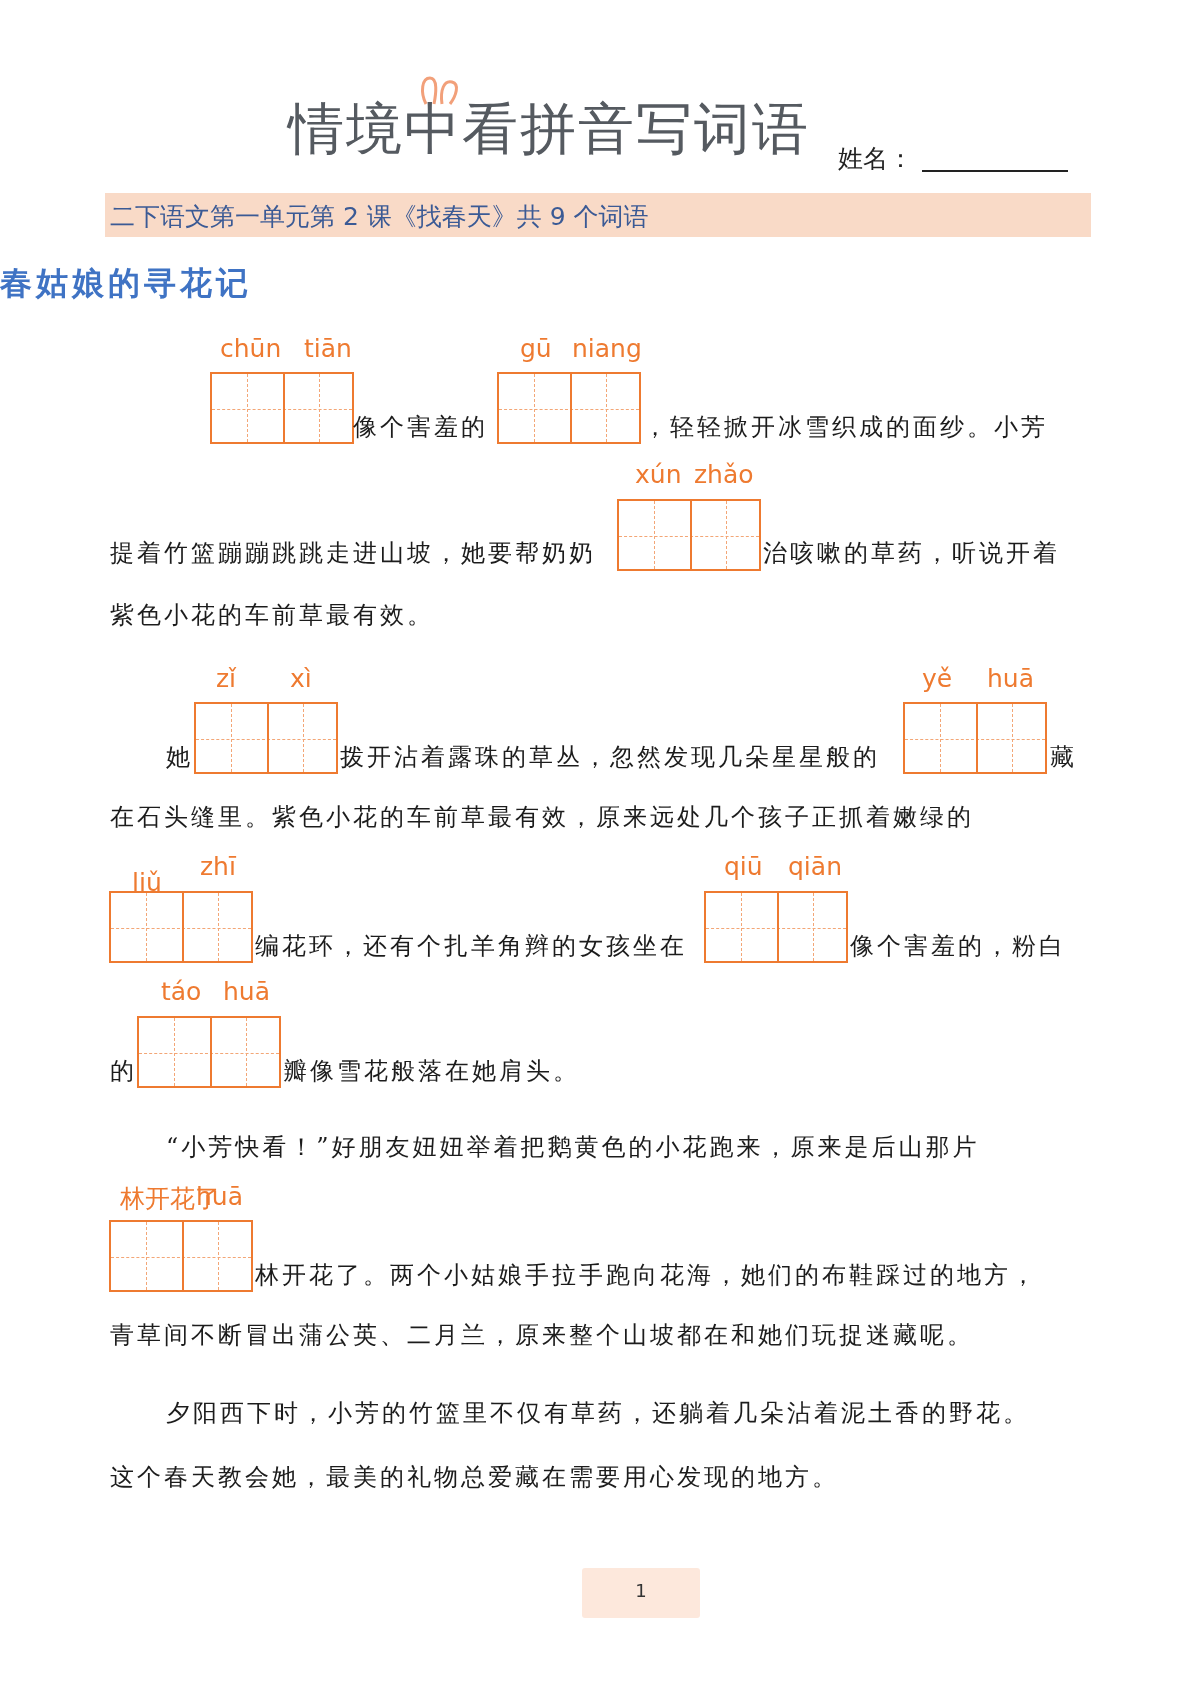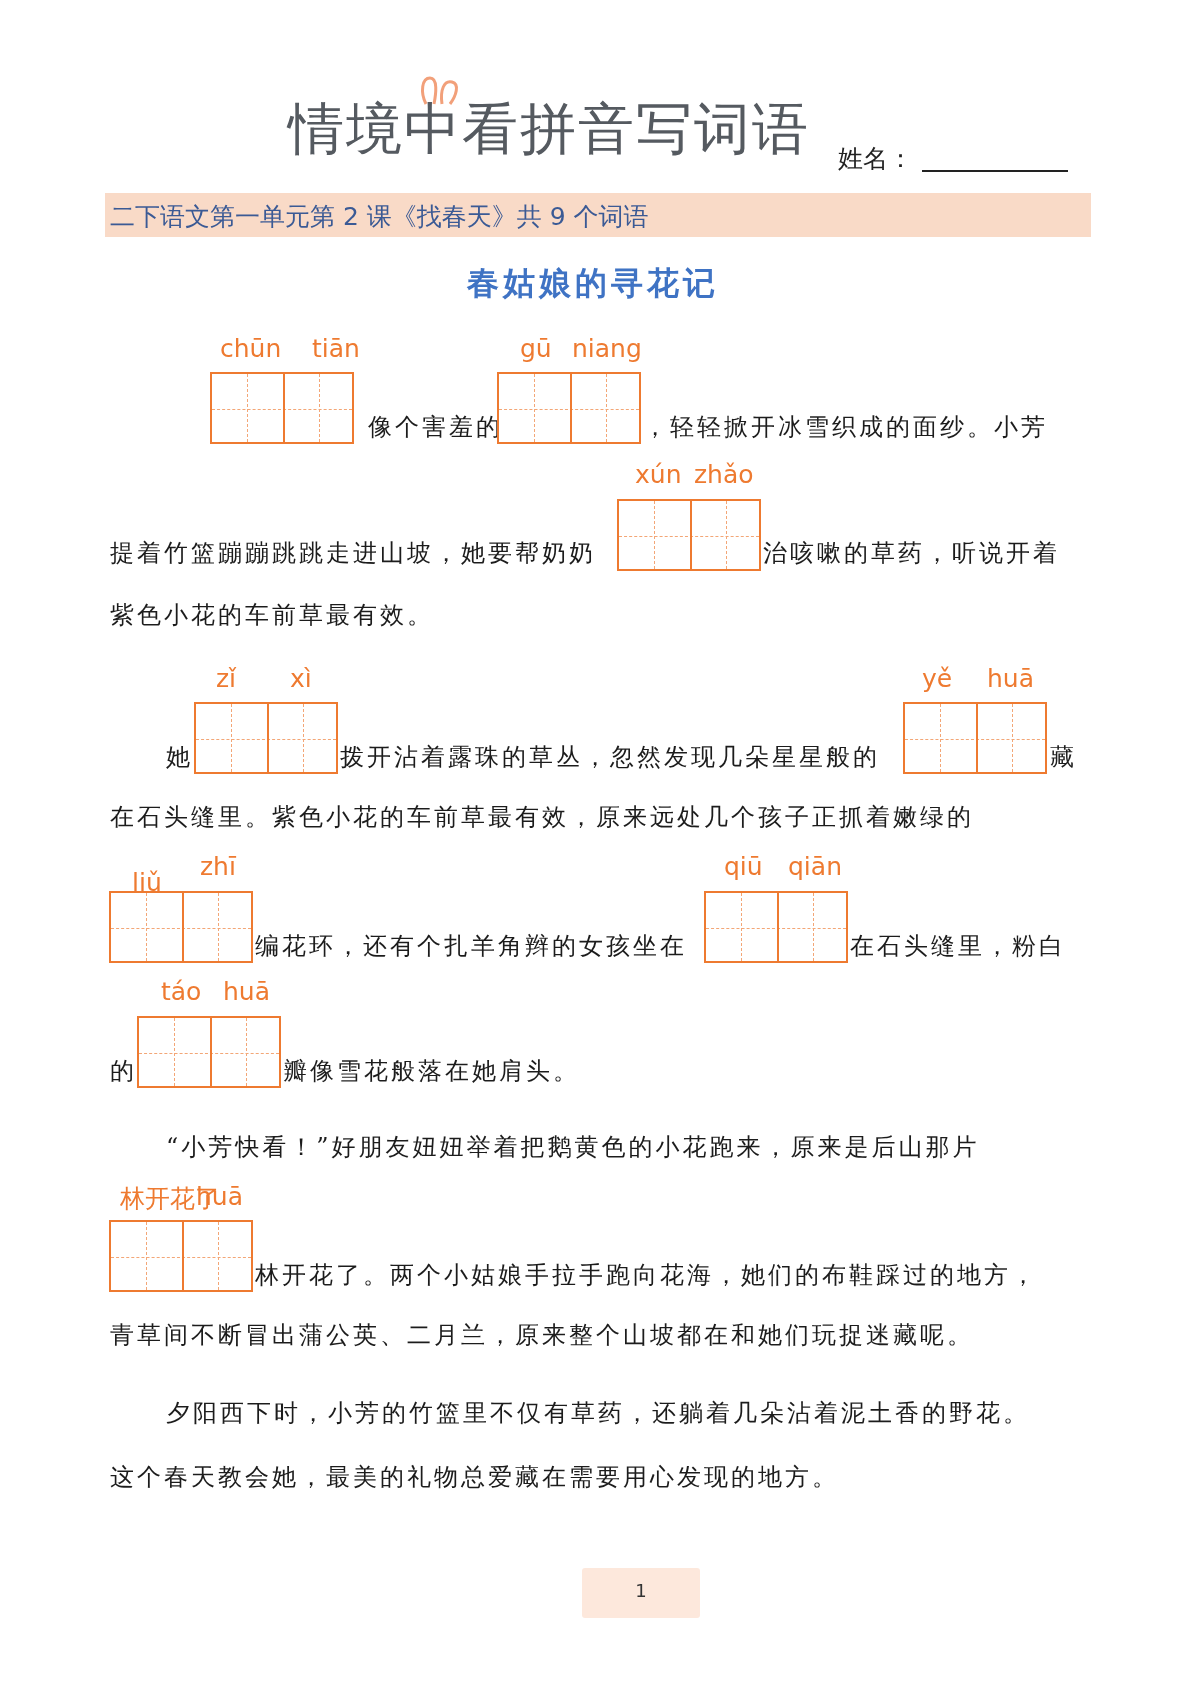--- a/index.html
+++ b/index.html
@@ -7,21 +7,21 @@
          font-family:"DejaVu Serif", "Liberation Serif", serif; color:#222; }
   .abs { position:absolute; }
   .logo-title { left:288px; top:92px; font-family:"DejaVu Sans", "Liberation Sans", sans-serif;
          font-size:56px; font-weight:300; color:#555a60; letter-spacing:2px; white-space:nowrap; }
   .logo-ears { left:418px; top:74px; width:44px; height:34px; }
   .name-label { left:838px; top:142px; font-size:25px; color:#222; white-space:nowrap;text-align:center; }
   .name-line { left:922px; top:170px; width:146px; height:0; border-bottom:2px solid #222; }
   .banner { left:105px; top:193px; width:986px; height:44px; background:#f9dac7; }
   .banner-text { left:110px; top:200px; font-family:"DejaVu Sans", "Liberation Sans", sans-serif;
          font-size:25px; color:#3b5a95; white-space:nowrap;text-align:center; }
-  .story-title { left:0; width:1186px; top:262px; text-align:center; font-size:32px; font-weight:bold;
+  .story-title { left:0; width:1186px; top:262px; font-size:32px; font-weight:bold;
          color:#3f73c4; letter-spacing:4px; }
   .text { font-size:24px; color:#1c1c1c; white-space:nowrap; letter-spacing:3px; line-height:30px; }
   .pinyin { font-family:"DejaVu Sans", "Liberation Sans", sans-serif; font-size:25px; color:#ee7a30;
          white-space:nowrap; }
   .grid { width:144px; height:72px; border:2px solid #ee7a30; box-sizing:border-box; background:#fff; }
   .grid .mid { position:absolute; left:71px; top:0; width:0; height:100%; border-left:2px solid #ee7a30; }
   .grid .h { position:absolute; left:0; top:35px; width:100%; border-top:1.5px dashed #f3a676; }
   .grid .v1 { position:absolute; left:35px; top:0; height:100%; border-left:1.5px dashed #f3a676; }
   .grid .v2 { position:absolute; left:107px; top:0; height:100%; border-left:1.5px dashed #f3a676; }
   .page-num-box { left:582px; top:1568px; width:118px; height:50px; background:#fde8dc; border-radius:3px; }
@@ -38,29 +38,29 @@
 <div class="abs logo-title">情境中看拼音写词语</div>
 <div class="abs name-label">姓名：</div>
 <div class="abs name-line"></div>
 
 <div class="abs banner"></div>
 <div class="abs banner-text">二下语文第一单元第 2 课《找春天》共 9 个词语</div>
 
 <div class="abs story-title">春姑娘的寻花记</div>
 
 <div class="abs pinyin" style="left:220px; top:334px;">chūn</div>
-<div class="abs pinyin" style="left:312px; top:334px;">tiān</div>
+<div class="abs pinyin" style="left:304px; top:334px;">tiān</div>
 <div class="abs grid" style="left:210px; top:372px;">
     <div class="h"></div>
     <div class="v1"></div>
     <div class="v2"></div>
     <div class="mid"></div>
   </div>
 
-<div class="abs text" style="left:368px; top:412px;">像个害羞的</div>
+<div class="abs text" style="left:353px; top:412px;">像个害羞的</div>
 
 <div class="abs pinyin" style="left:520px; top:334px;">gū</div>
 <div class="abs pinyin" style="left:572px; top:334px;">niang</div>
 <div class="abs grid" style="left:497px; top:372px;">
     <div class="h"></div>
     <div class="v1"></div>
     <div class="v2"></div>
     <div class="mid"></div>
   </div>
 
@@ -113,21 +113,21 @@
 <div class="abs text" style="left:255px; top:931px;">编花环，还有个扎羊角辫的女孩坐在</div>
 
 <div class="abs pinyin" style="left:724px; top:852px;">qiū</div>
 <div class="abs pinyin" style="left:788px; top:852px;">qiān</div>
 <div class="abs grid" style="left:704px; top:891px;">
     <div class="h"></div>
     <div class="v1"></div>
     <div class="v2"></div>
     <div class="mid"></div>
   </div>
-<div class="abs text" style="left:850px; top:931px;">在石头缝里，粉白</div>
+<div class="abs text" style="left:850px; top:931px;">像个害羞的，粉白</div>
 
 <div class="abs pinyin" style="left:151px; top:977px;margin-left:10px;">táo</div>
 <div class="abs pinyin" style="left:223px; top:977px;">huā</div>
 <div class="abs text" style="left:110px; top:1056px;">的</div>
 <div class="abs grid" style="left:137px; top:1016px;">
     <div class="h"></div>
     <div class="v1"></div>
     <div class="v2"></div>
     <div class="mid"></div>
   </div>

